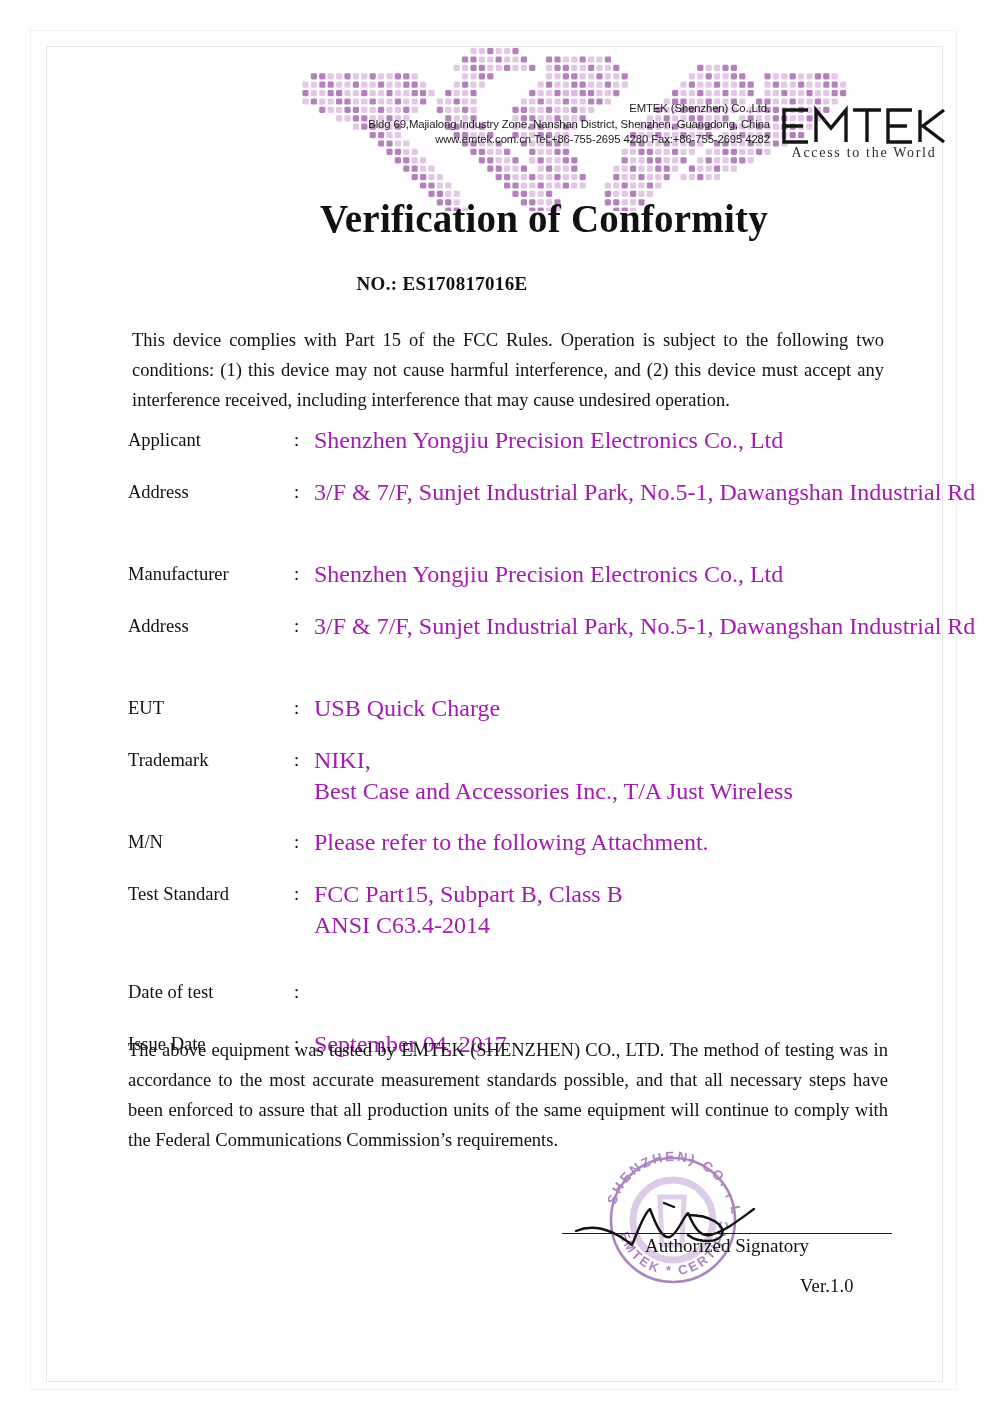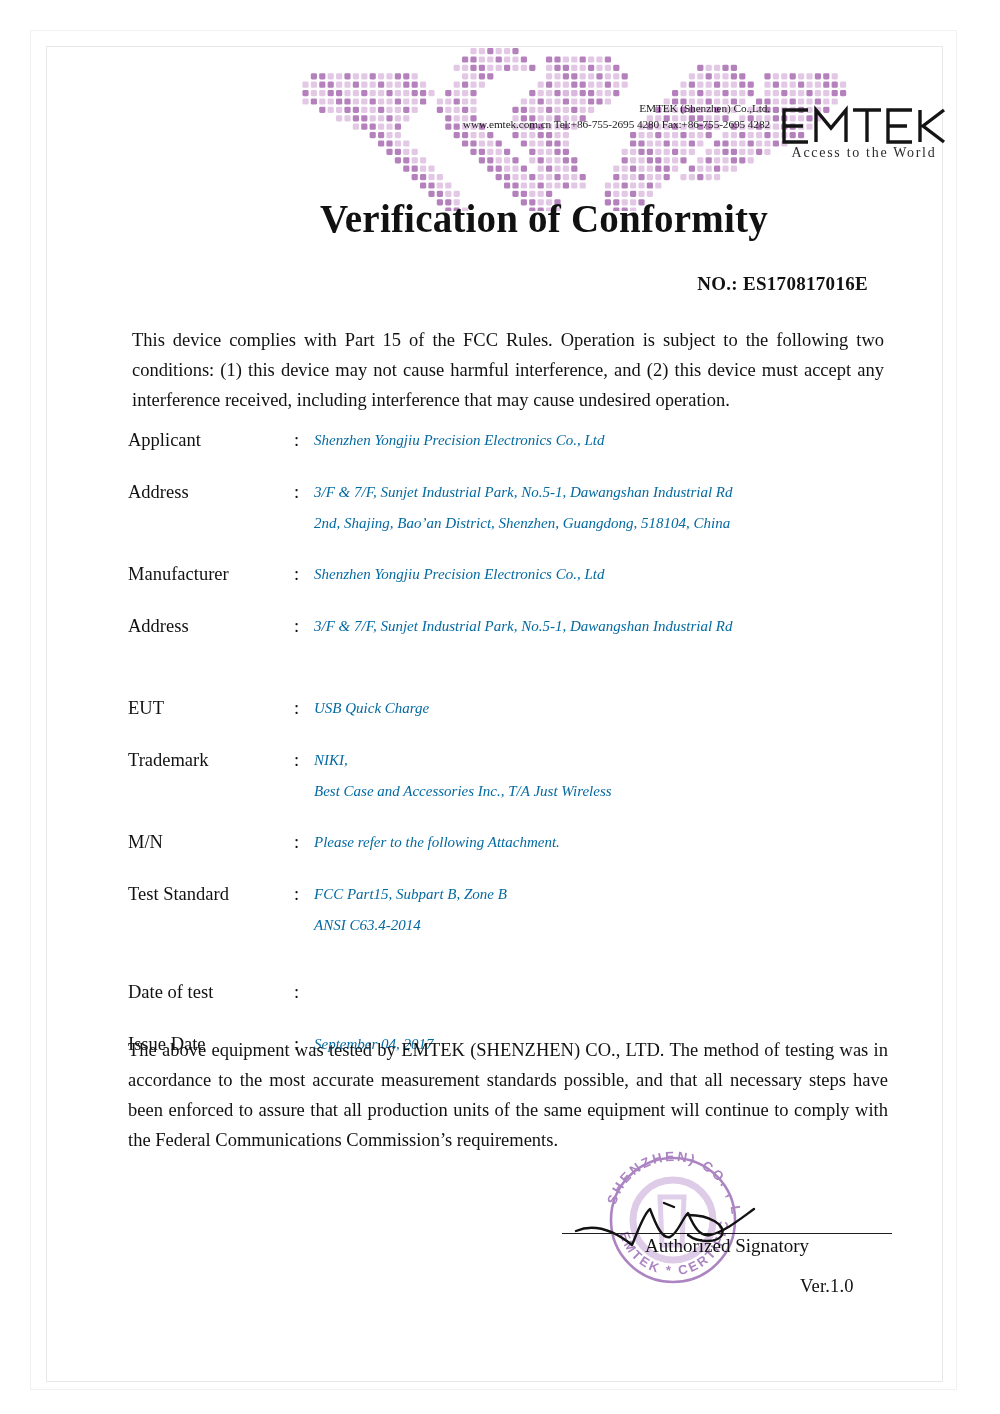--- a/index.html
+++ b/index.html
@@ -50,21 +50,21 @@
     position: absolute;
     left: 0; top: 0;
     width: 650px; height: 165px;
   }
   #header-address {
     position: absolute;
     left: 0;
     top: 55px;
     width: 470px;
     text-align: right;
-    font-family: Liberation Serif, serif;
+    font-family: Liberation Sans, sans-serif;
     font-size: 11.3px;
     line-height: 15.5px;
     color: #1a1a1a;
     letter-spacing: -0.1px;
     white-space: nowrap;
   }
   #header-address .ha-line { display: block; }
   #emtek-logo {
     position: absolute;
     left: 478px;
@@ -99,25 +99,26 @@
     font-size: 39px;
     font-weight: bold;
     letter-spacing: 0.2px;
     color: #111;
     margin-left: 44px;
   }
   #doc-number {
     position: absolute;
     left: 0; top: 273px;
     width: 868px;
-    text-align: right;
+    text-align: center;
     font-size: 19px;
     font-weight: bold;
     letter-spacing: 0.3px;
     color: #111;
+    padding-left: 8px;
   }
 
   
   .body-para {
     position: absolute;
     font-size: 18.5px;
     line-height: 30px;
     text-align: justify;
     text-justify: inter-word;
     color: #111;
@@ -152,24 +153,23 @@
     position: absolute;
     left: 166px; top: 0;
     font-size: 18.5px;
     line-height: 31px;
     color: #111;
   }
   .row-value {
     position: absolute;
     left: 186px; top: 0;
     width: 600px;
-    font-size: 15px;
+    font-size: 24px;
     line-height: 31px;
-    color: #0369a1;
-    font-style: italic;
+    color: #a21caf;
   }
   .row-value .vline { display: block; white-space: pre; }
 
   
   #signature-block {
     position: absolute;
     left: 560px;
     top: 1145px;
     width: 340px;
     height: 170px;
@@ -839,20 +839,21 @@
           <rect x="246.0" y="161.6" width="6.2" height="6.2" rx="1.4" ry="1.4" fill="#d8b3dd" opacity="0.72"></rect>
           <rect x="254.4" y="161.6" width="6.2" height="6.2" rx="1.4" ry="1.4" fill="#d8b3dd" opacity="0.72"></rect>
           <rect x="313.2" y="161.6" width="6.2" height="6.2" rx="1.4" ry="1.4" fill="#b07ab8" opacity="0.95"></rect>
           <rect x="321.6" y="161.6" width="6.2" height="6.2" rx="1.4" ry="1.4" fill="#b07ab8" opacity="0.95"></rect>
           <rect x="330.0" y="161.6" width="6.2" height="6.2" rx="1.4" ry="1.4" fill="#d8b3dd" opacity="0.72"></rect>
         </g>
     </svg>
 
     <div id="header-address">
       <span class="ha-line">EMTEK (Shenzhen) Co.,Ltd.</span>
+      <span class="ha-line">Bldg 69,Majialong Industry Zone, Nanshan District, Shenzhen, Guangdong, China</span>
       <span class="ha-line">www.emtek.com.cn    Tel:+86-755-2695 4280    Fax:+86-755-2695 4282</span>
     </div>
 
     <div id="emtek-logo">
       <svg id="emtek-wordmark" viewBox="0 0 172 44">
         <g fill="none" stroke="#141414" stroke-width="3.4" stroke-linejoin="miter" stroke-linecap="butt">
 
           <path d="M30 6 L6 6 L6 38 L30 38 M6 22 L25 22"></path>
 
           <path d="M38 38 L38 6 L53 24 L68 6 L68 38"></path>
@@ -879,21 +880,20 @@
         <div class="row-colon">:</div>
         <div class="row-value">
           <span class="vline">Shenzhen Yongjiu Precision Electronics Co., Ltd</span>
         </div>
       </div>
       <div class="row" style="margin-bottom: 20px; height: 62px;">
         <div class="row-label">Address</div>
         <div class="row-colon">:</div>
         <div class="row-value">
           <span class="vline">3/F &amp; 7/F, Sunjet Industrial Park, No.5-1, Dawangshan Industrial Rd</span>
-          <span class="vline">2nd, Shajing, Bao’an District, Shenzhen, Guangdong, 518104, China</span>
         </div>
       </div>
       <div class="row" style="margin-bottom: 20px; height: 31px;">
         <div class="row-label">Manufacturer</div>
         <div class="row-colon">:</div>
         <div class="row-value">
           <span class="vline">Shenzhen Yongjiu Precision Electronics Co., Ltd</span>
         </div>
       </div>
       <div class="row" style="margin-bottom: 20px; height: 62px;">
@@ -922,21 +922,21 @@
         <div class="row-label">M/N</div>
         <div class="row-colon">:</div>
         <div class="row-value">
           <span class="vline">Please refer to the following Attachment.</span>
         </div>
       </div>
       <div class="row" style="margin-bottom: 36px; height: 62px;">
         <div class="row-label">Test Standard</div>
         <div class="row-colon">:</div>
         <div class="row-value">
-          <span class="vline">FCC Part15, Subpart B, Zone B</span>
+          <span class="vline">FCC Part15, Subpart B, Class B</span>
           <span class="vline">ANSI C63.4-2014</span>
         </div>
       </div>
       <div class="row" style="margin-bottom: 20px; height: 31px;">
         <div class="row-label">Date of test</div>
         <div class="row-colon">:</div>
       </div>
       <div class="row" style="margin-bottom: 28px; height: 31px;">
         <div class="row-label">Issue Date</div>
         <div class="row-colon">:</div>

